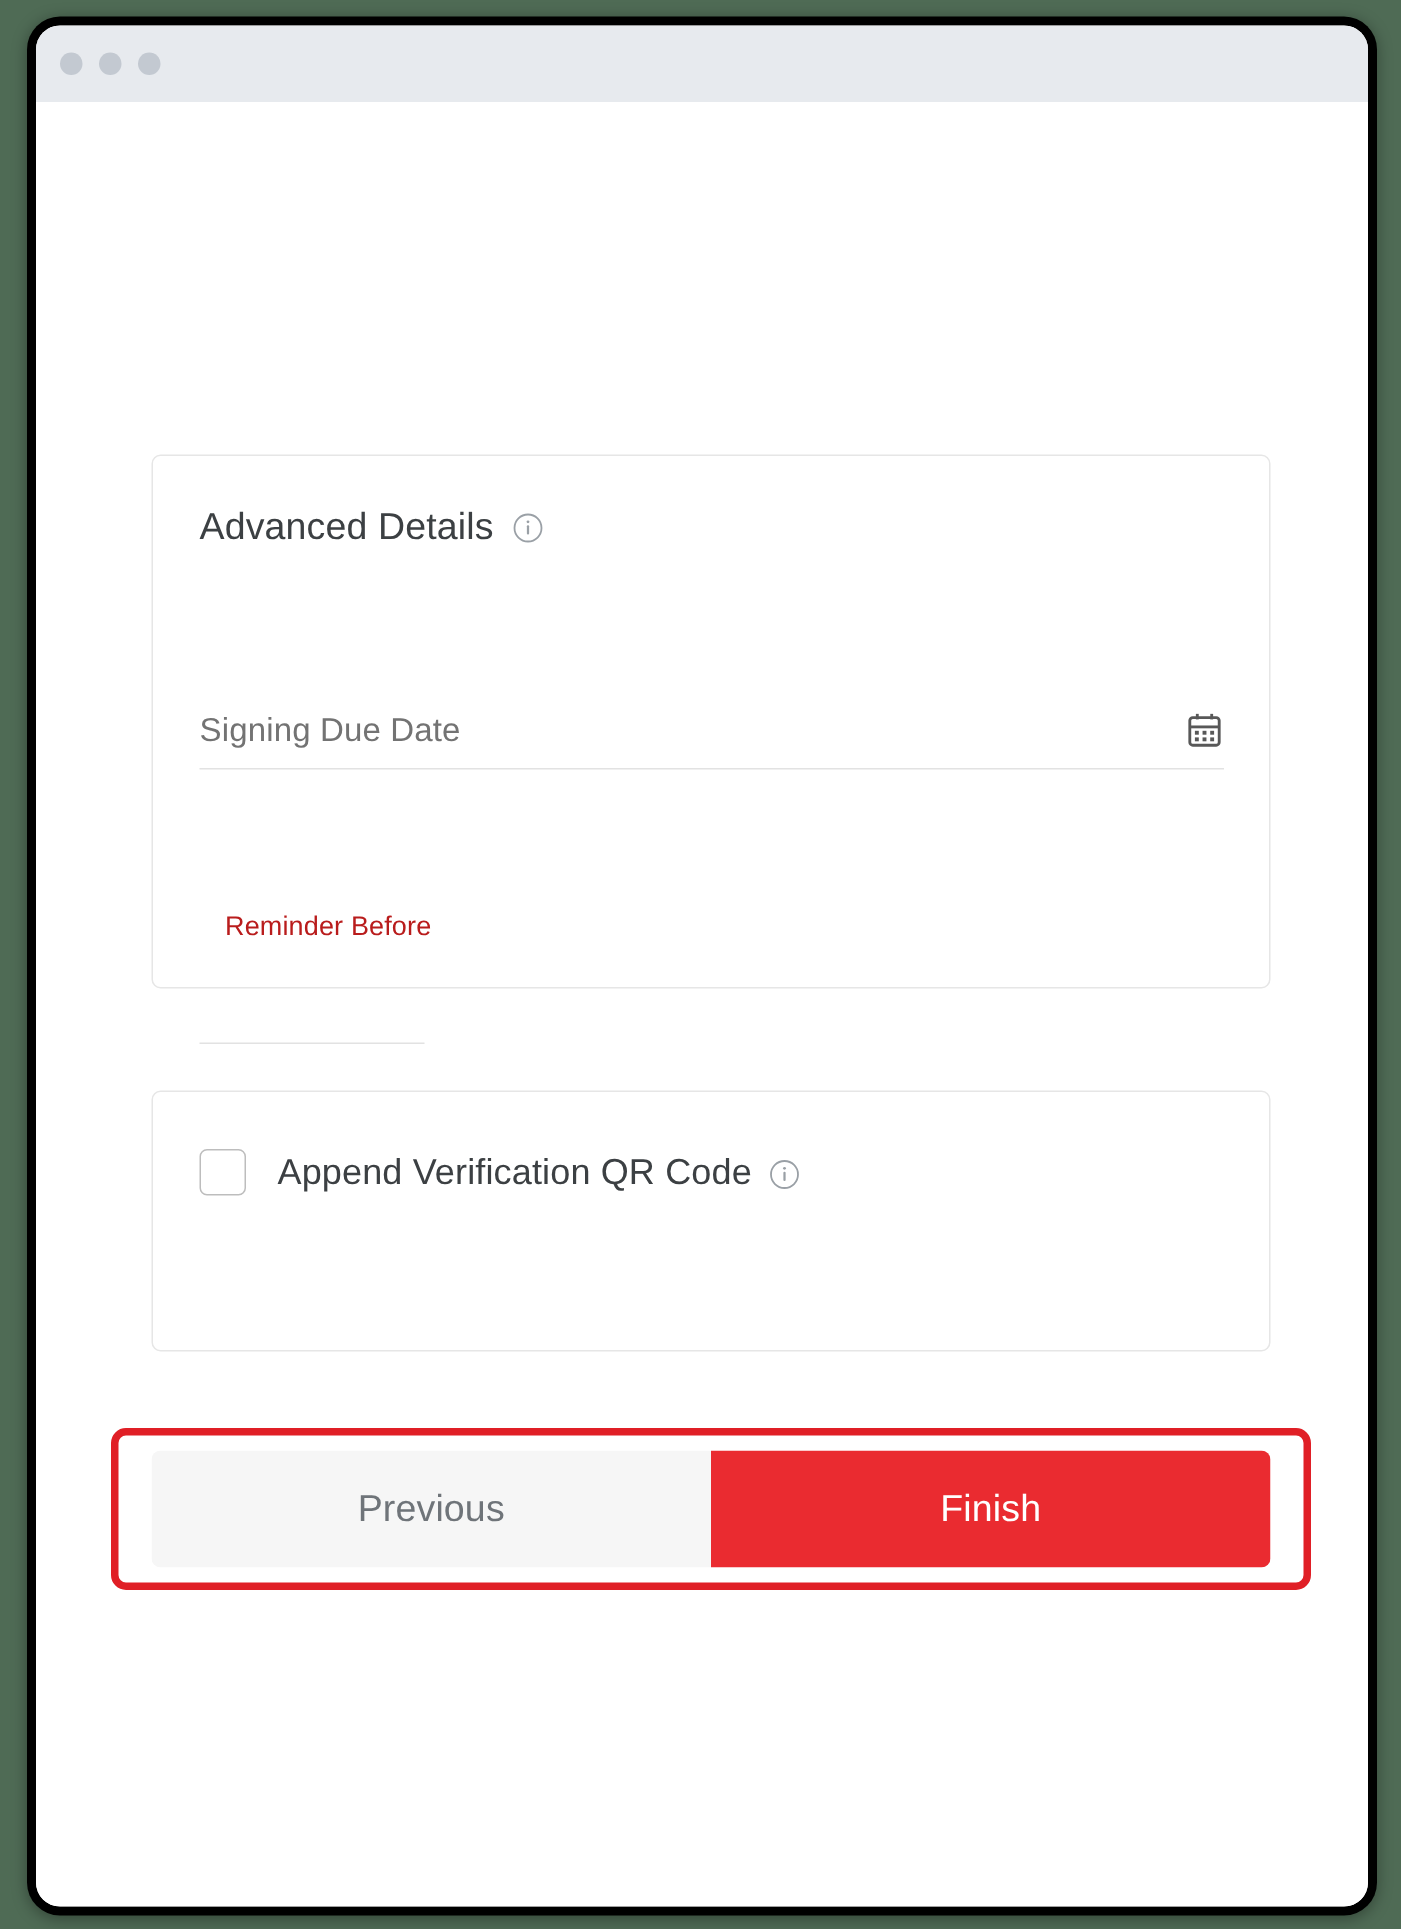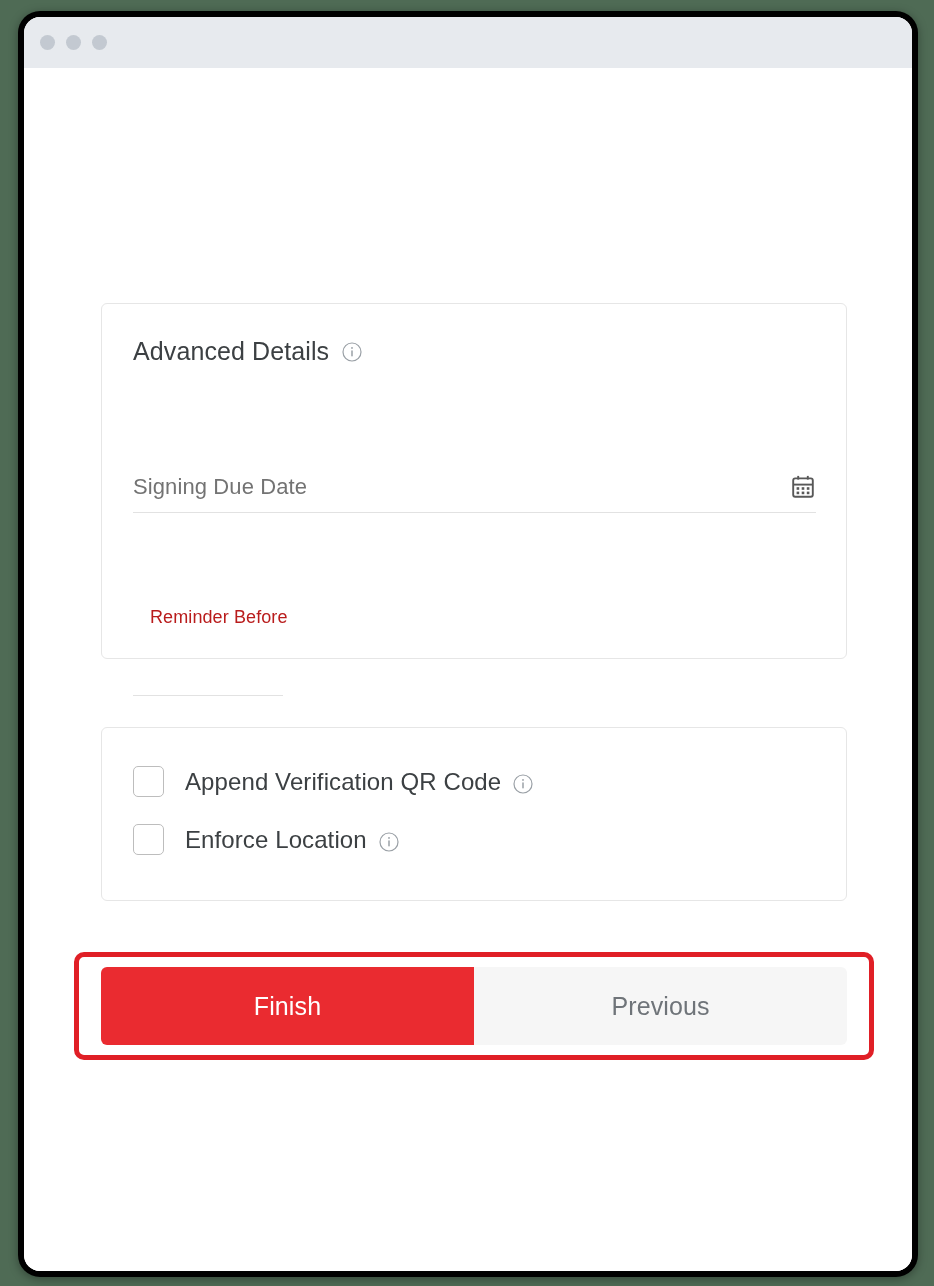--- a/index.html
+++ b/index.html
@@ -321,37 +321,24 @@
             <span class="info-icon">
               <svg viewBox="0 0 20 20" width="20" height="20">
                 <circle cx="10" cy="10" r="9" fill="none" stroke="#9aa0a6" stroke-width="1.2"></circle>
                 <circle cx="10" cy="5.9" r="0.95" fill="#9aa0a6"></circle>
                 <rect x="9.25" y="8.2" width="1.5" height="6.2" rx="0.7" fill="#9aa0a6"></rect>
               </svg>
             </span>
           </span>
         </div>
 
-        <div class="check-row check-row-2">
-          <span class="checkbox"></span>
-          <span class="check-label">
-            <span>Enforce Location</span>
-            <span class="info-icon">
-              <svg viewBox="0 0 20 20" width="20" height="20">
-                <circle cx="10" cy="10" r="9" fill="none" stroke="#9aa0a6" stroke-width="1.2"></circle>
-                <circle cx="10" cy="5.9" r="0.95" fill="#9aa0a6"></circle>
-                <rect x="9.25" y="8.2" width="1.5" height="6.2" rx="0.7" fill="#9aa0a6"></rect>
-              </svg>
-            </span>
-          </span>
-        </div>
       </div>
 
       <div class="button-group">
+        <button class="btn btn-previous">Previous</button>
         <button class="btn btn-finish">Finish</button>
-        <button class="btn btn-previous">Previous</button>
       </div>
 
       <div class="annotation-box"></div>
 
     </div>
   </div>
 </div>
 
 </body></html>

